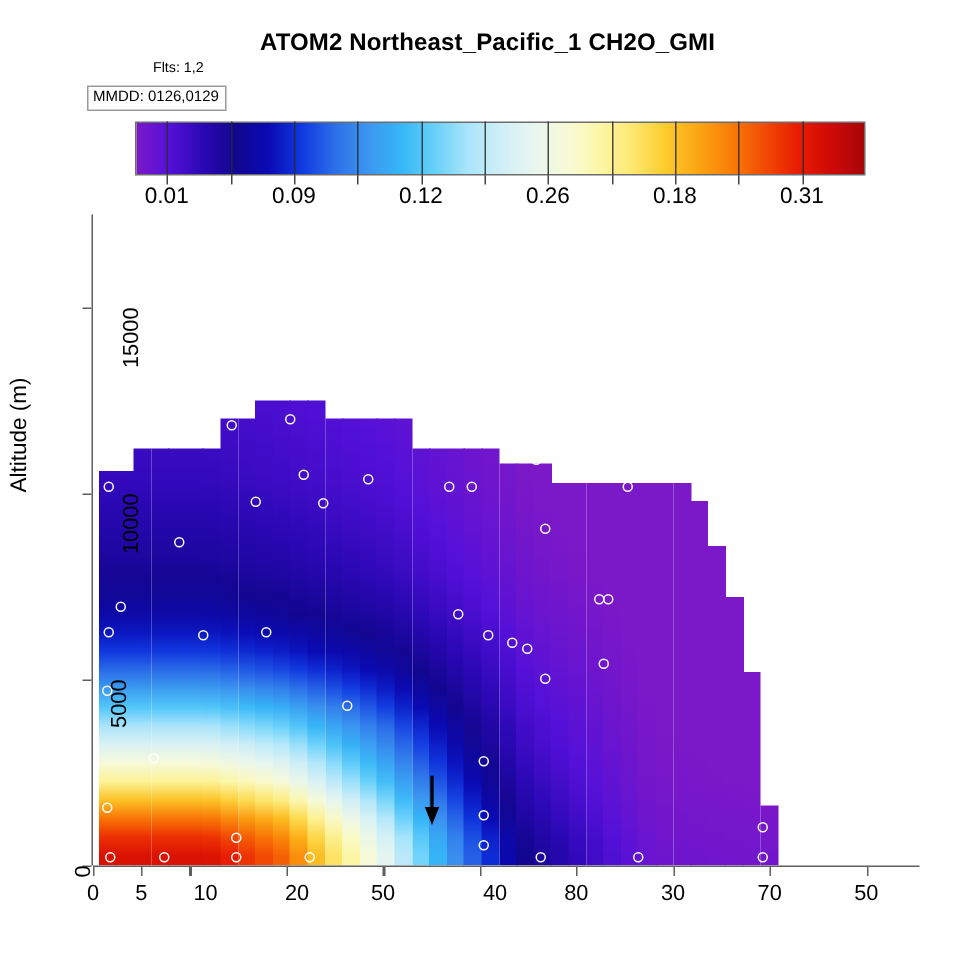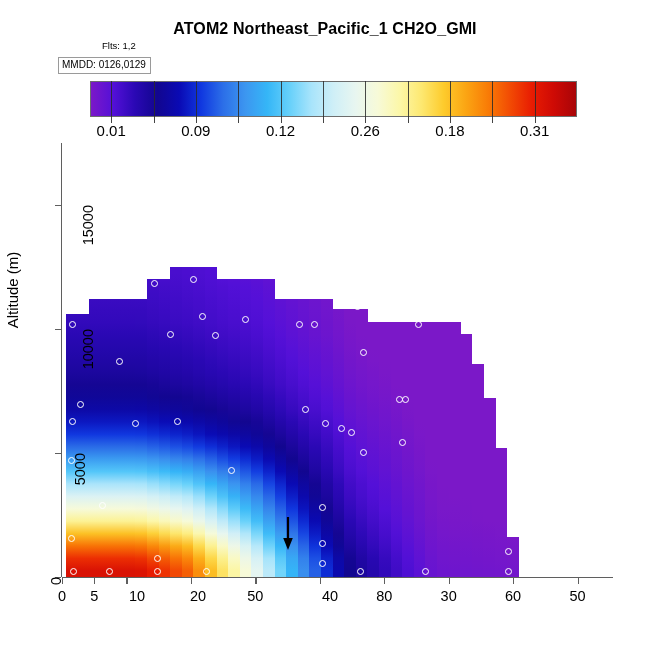--- a/index.html
+++ b/index.html
@@ -199,21 +199,21 @@
       <div class="xtlab" style="left: 198px; text-align: right;">20</div>
       <div class="xtick" style="left: 255.333px;"></div>
       <div class="xtlab" style="left: 255.333px;">50</div>
       <div class="xtick" style="left: 319.778px;"></div>
       <div class="xtlab" style="left: 330px;">40</div>
       <div class="xtick" style="left: 384.222px;"></div>
       <div class="xtlab" style="left: 384.222px;">80</div>
       <div class="xtick" style="left: 448.667px;"></div>
       <div class="xtlab" style="left: 448.667px;">30</div>
       <div class="xtick" style="left: 513.111px;"></div>
-      <div class="xtlab" style="left: 513.111px;">60</div>
+      <div class="xtlab" style="left: 513.111px;">70</div>
       <div class="xtick" style="left: 577.556px;"></div>
       <div class="xtlab" style="left: 577.556px;">50</div>
     </div>
   <div id="yticks">
       <div class="ytick" style="top: 577px;"></div>
       <div class="ytlab" style="top: 577px;">0</div>
       <div class="ytick" style="top: 453px;"></div>
       <div class="ytlab" style="top: 453px;">5000</div>
       <div class="ytick" style="top: 329px;"></div>
       <div class="ytlab" style="top: 329px;">10000</div>

